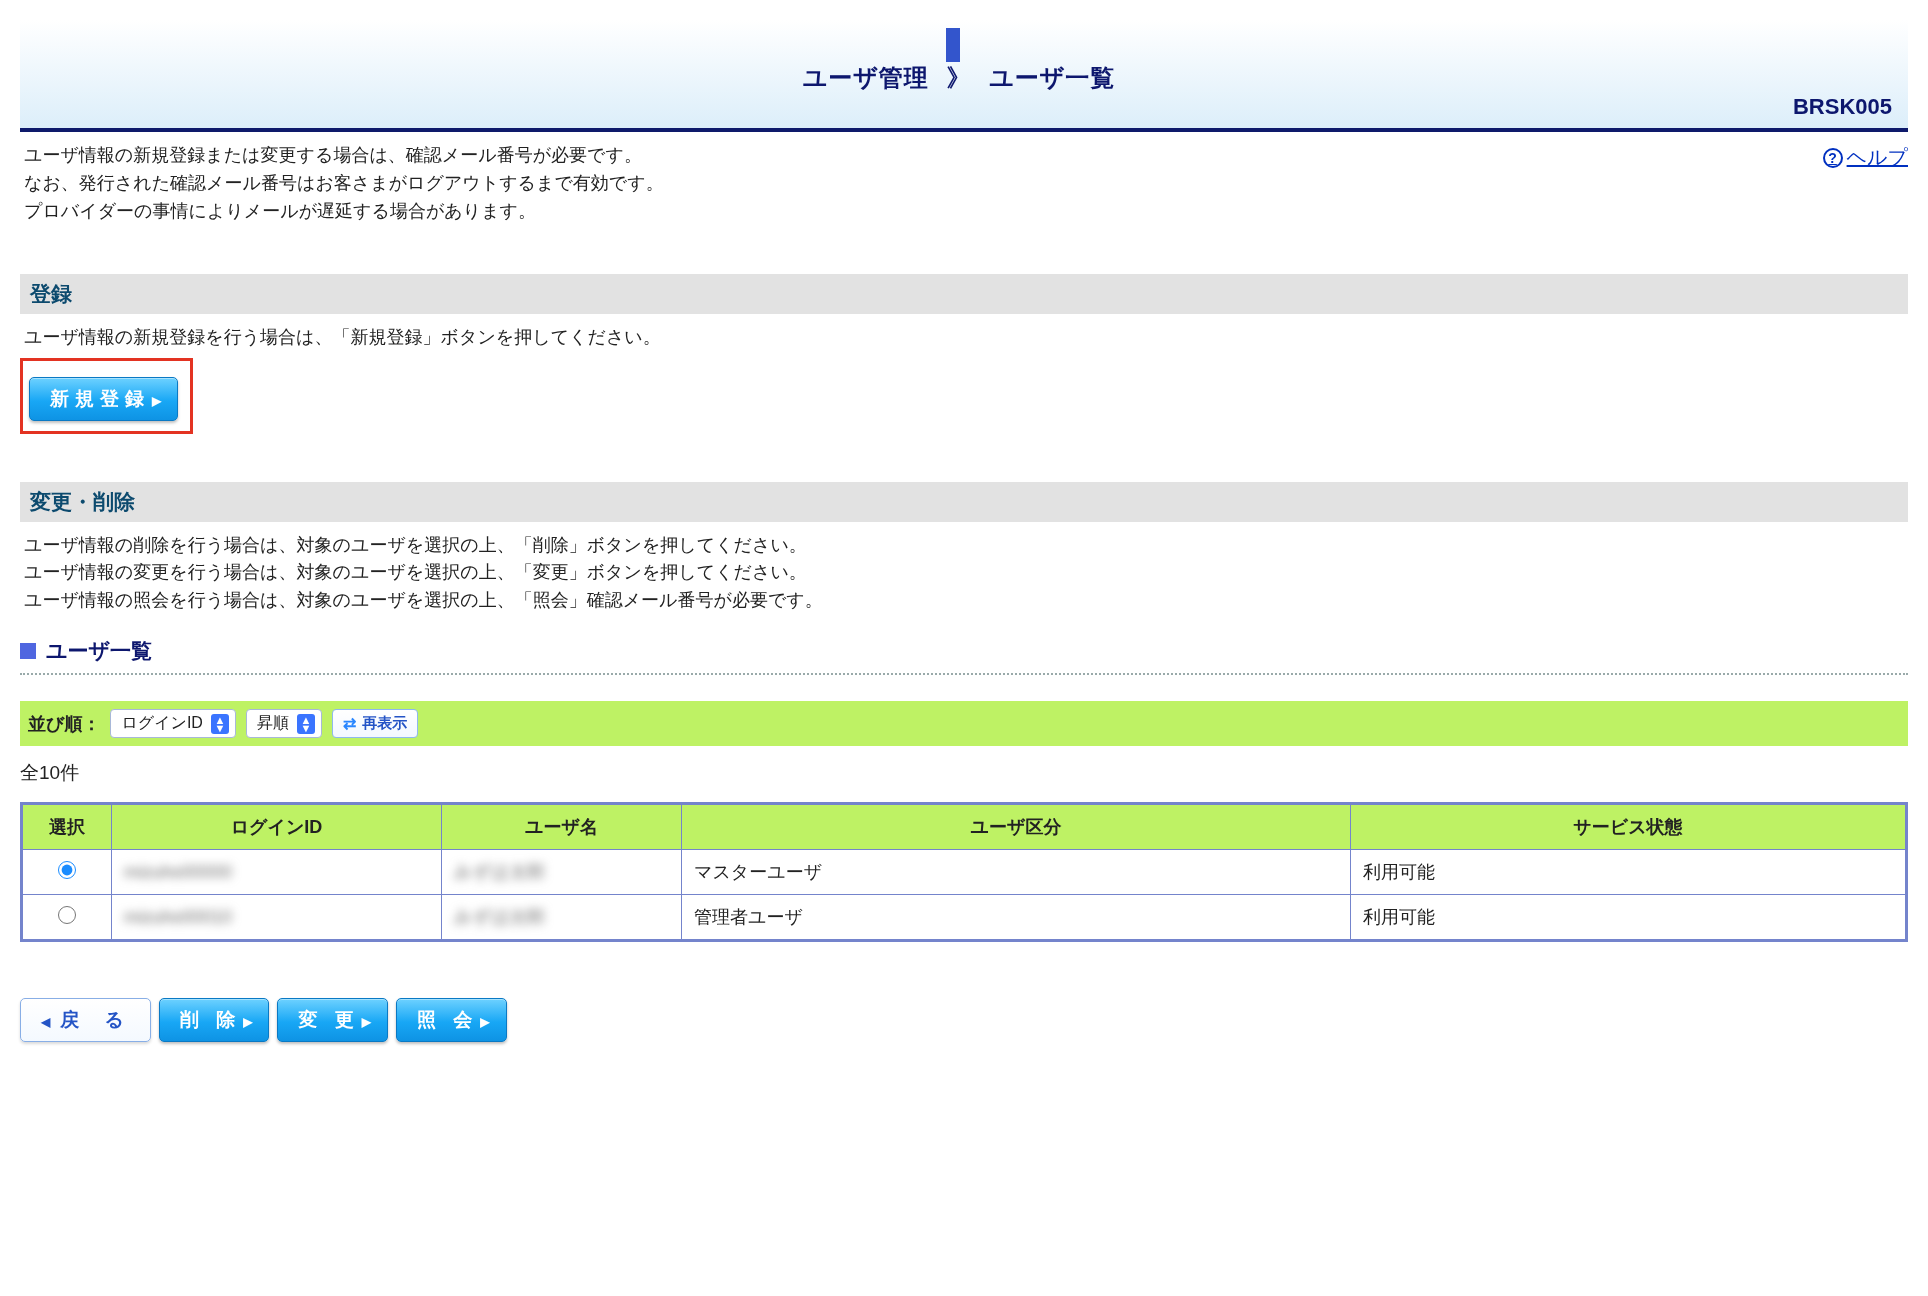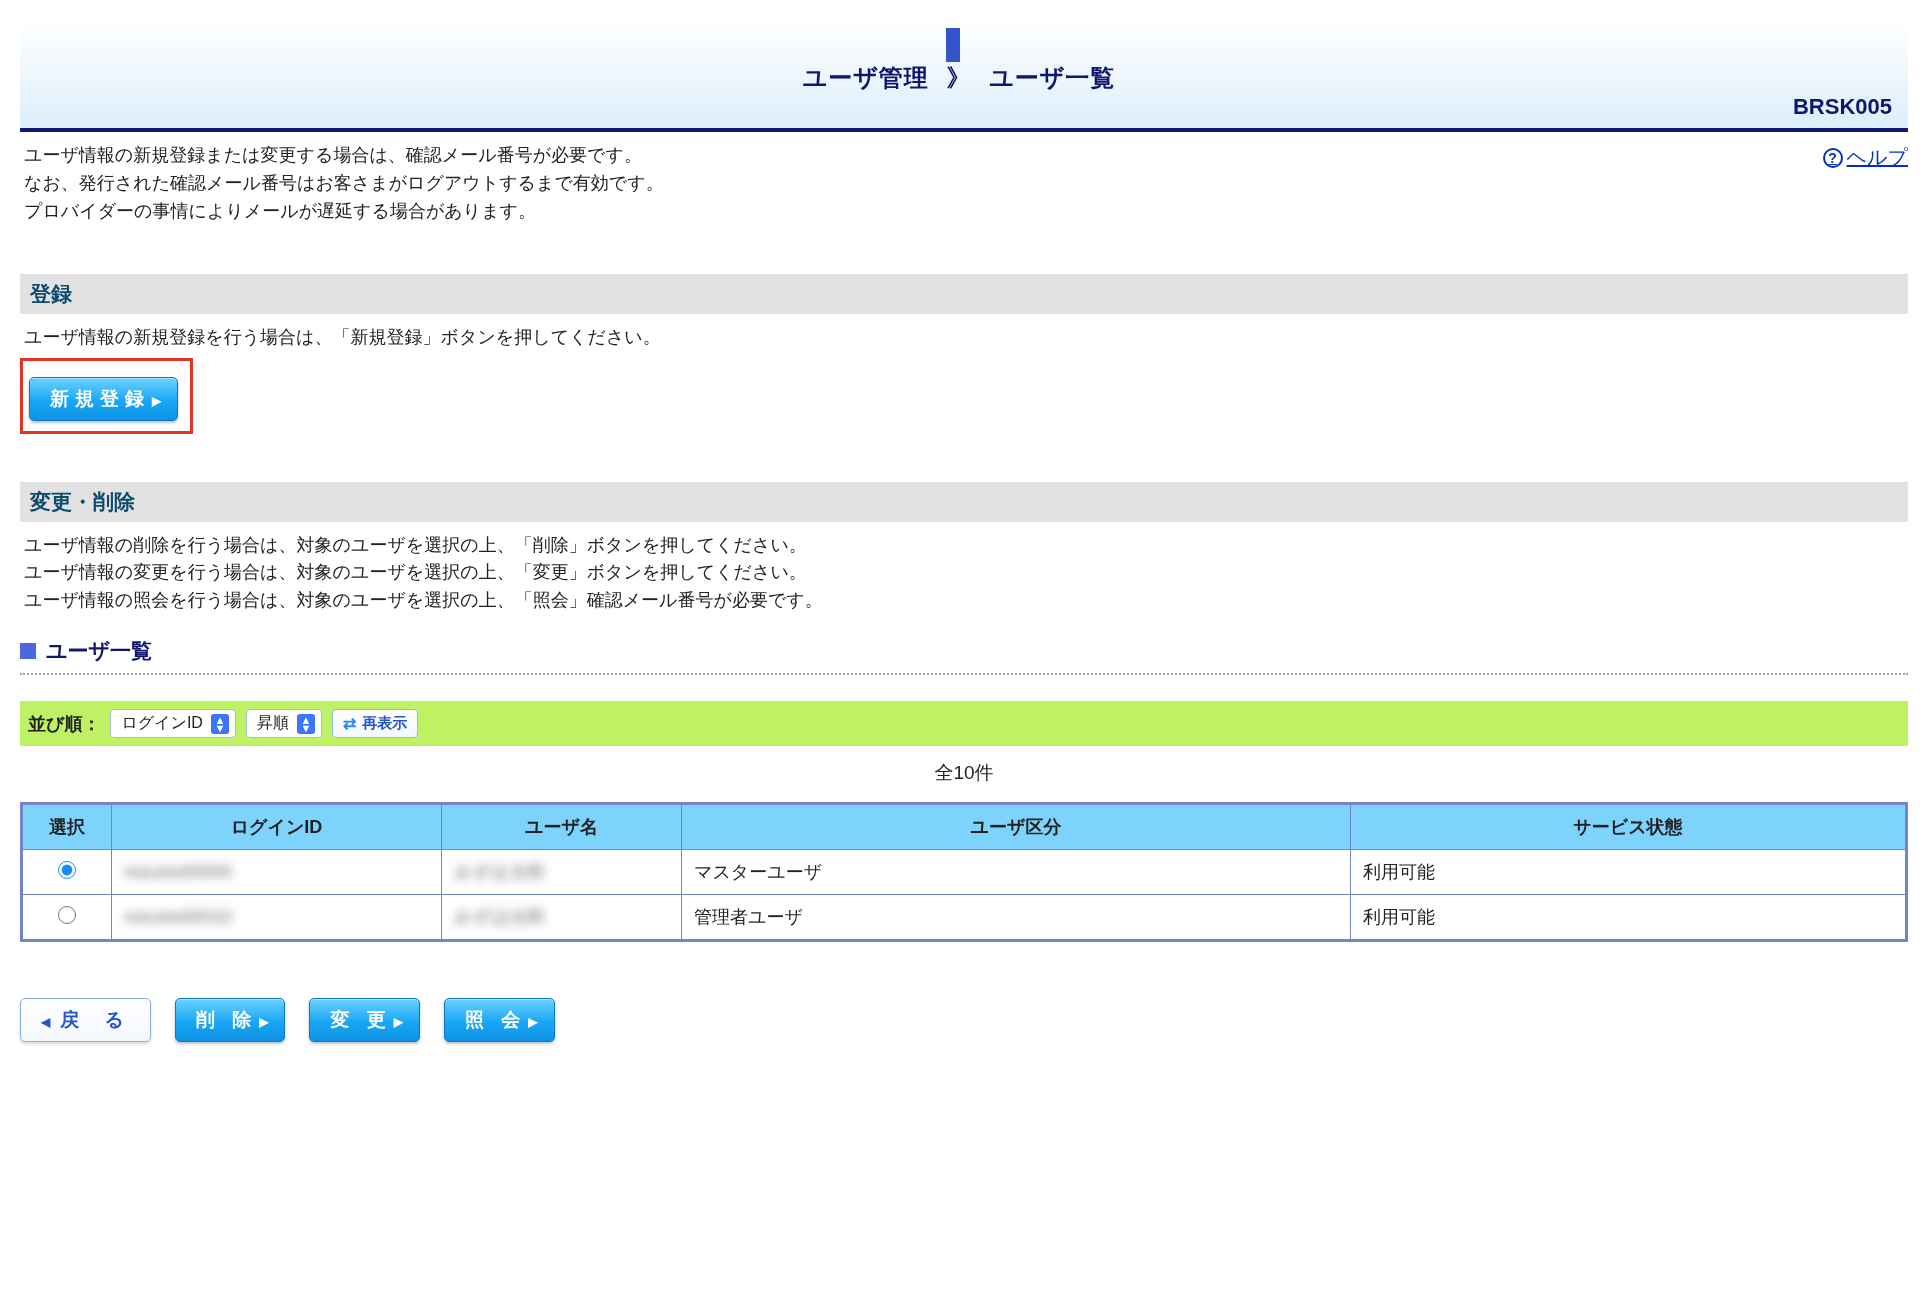--- a/index.html
+++ b/index.html
@@ -167,30 +167,30 @@
   }
   .refresh-btn {
     display:inline-flex; align-items:center; gap:6px;
     border:1px solid #8fb8ee; border-radius:4px;
     background:linear-gradient(180deg,#fff,#f3f8ff);
     padding:4px 10px; font-size:15px; color:#2454c6; font-weight:600;
     cursor:pointer;
   }
   .refresh-btn .ric { color:#2a87ff; font-size:16px; }
 
-  .total-count { text-align:center; font-size:19px; margin-top:14px; }
+  .total-count { text-align:left; font-size:19px; margin-top:14px; }
 
   table.user-table {
     width: 100%;
     border-collapse: collapse;
     margin-top: 16px;
     border: 3px solid #7484cc;
   }
   table.user-table th {
-    background:#7dd3fc;
+    background:#bef264;
     border: 1px solid #7484cc;
     padding: 10px 8px;
     font-weight:600;
     font-size:18px;
   }
   table.user-table td {
     border: 1px solid #7484cc;
     padding: 10px 12px;
     font-size:18px;
   }
@@ -204,21 +204,21 @@
     user-select:none;
   }
 
   input[type=radio] {
     width:18px; height:18px;
     accent-color:#1a8cff;
   }
 
   .footer-buttons {
     display:flex;
-    gap:24px;
+    gap:8px;
     margin-top:56px;
   }
 </style>
 </head>
 <body>
 
 <div class="wrap">
 
   
   <div class="title-bar">

